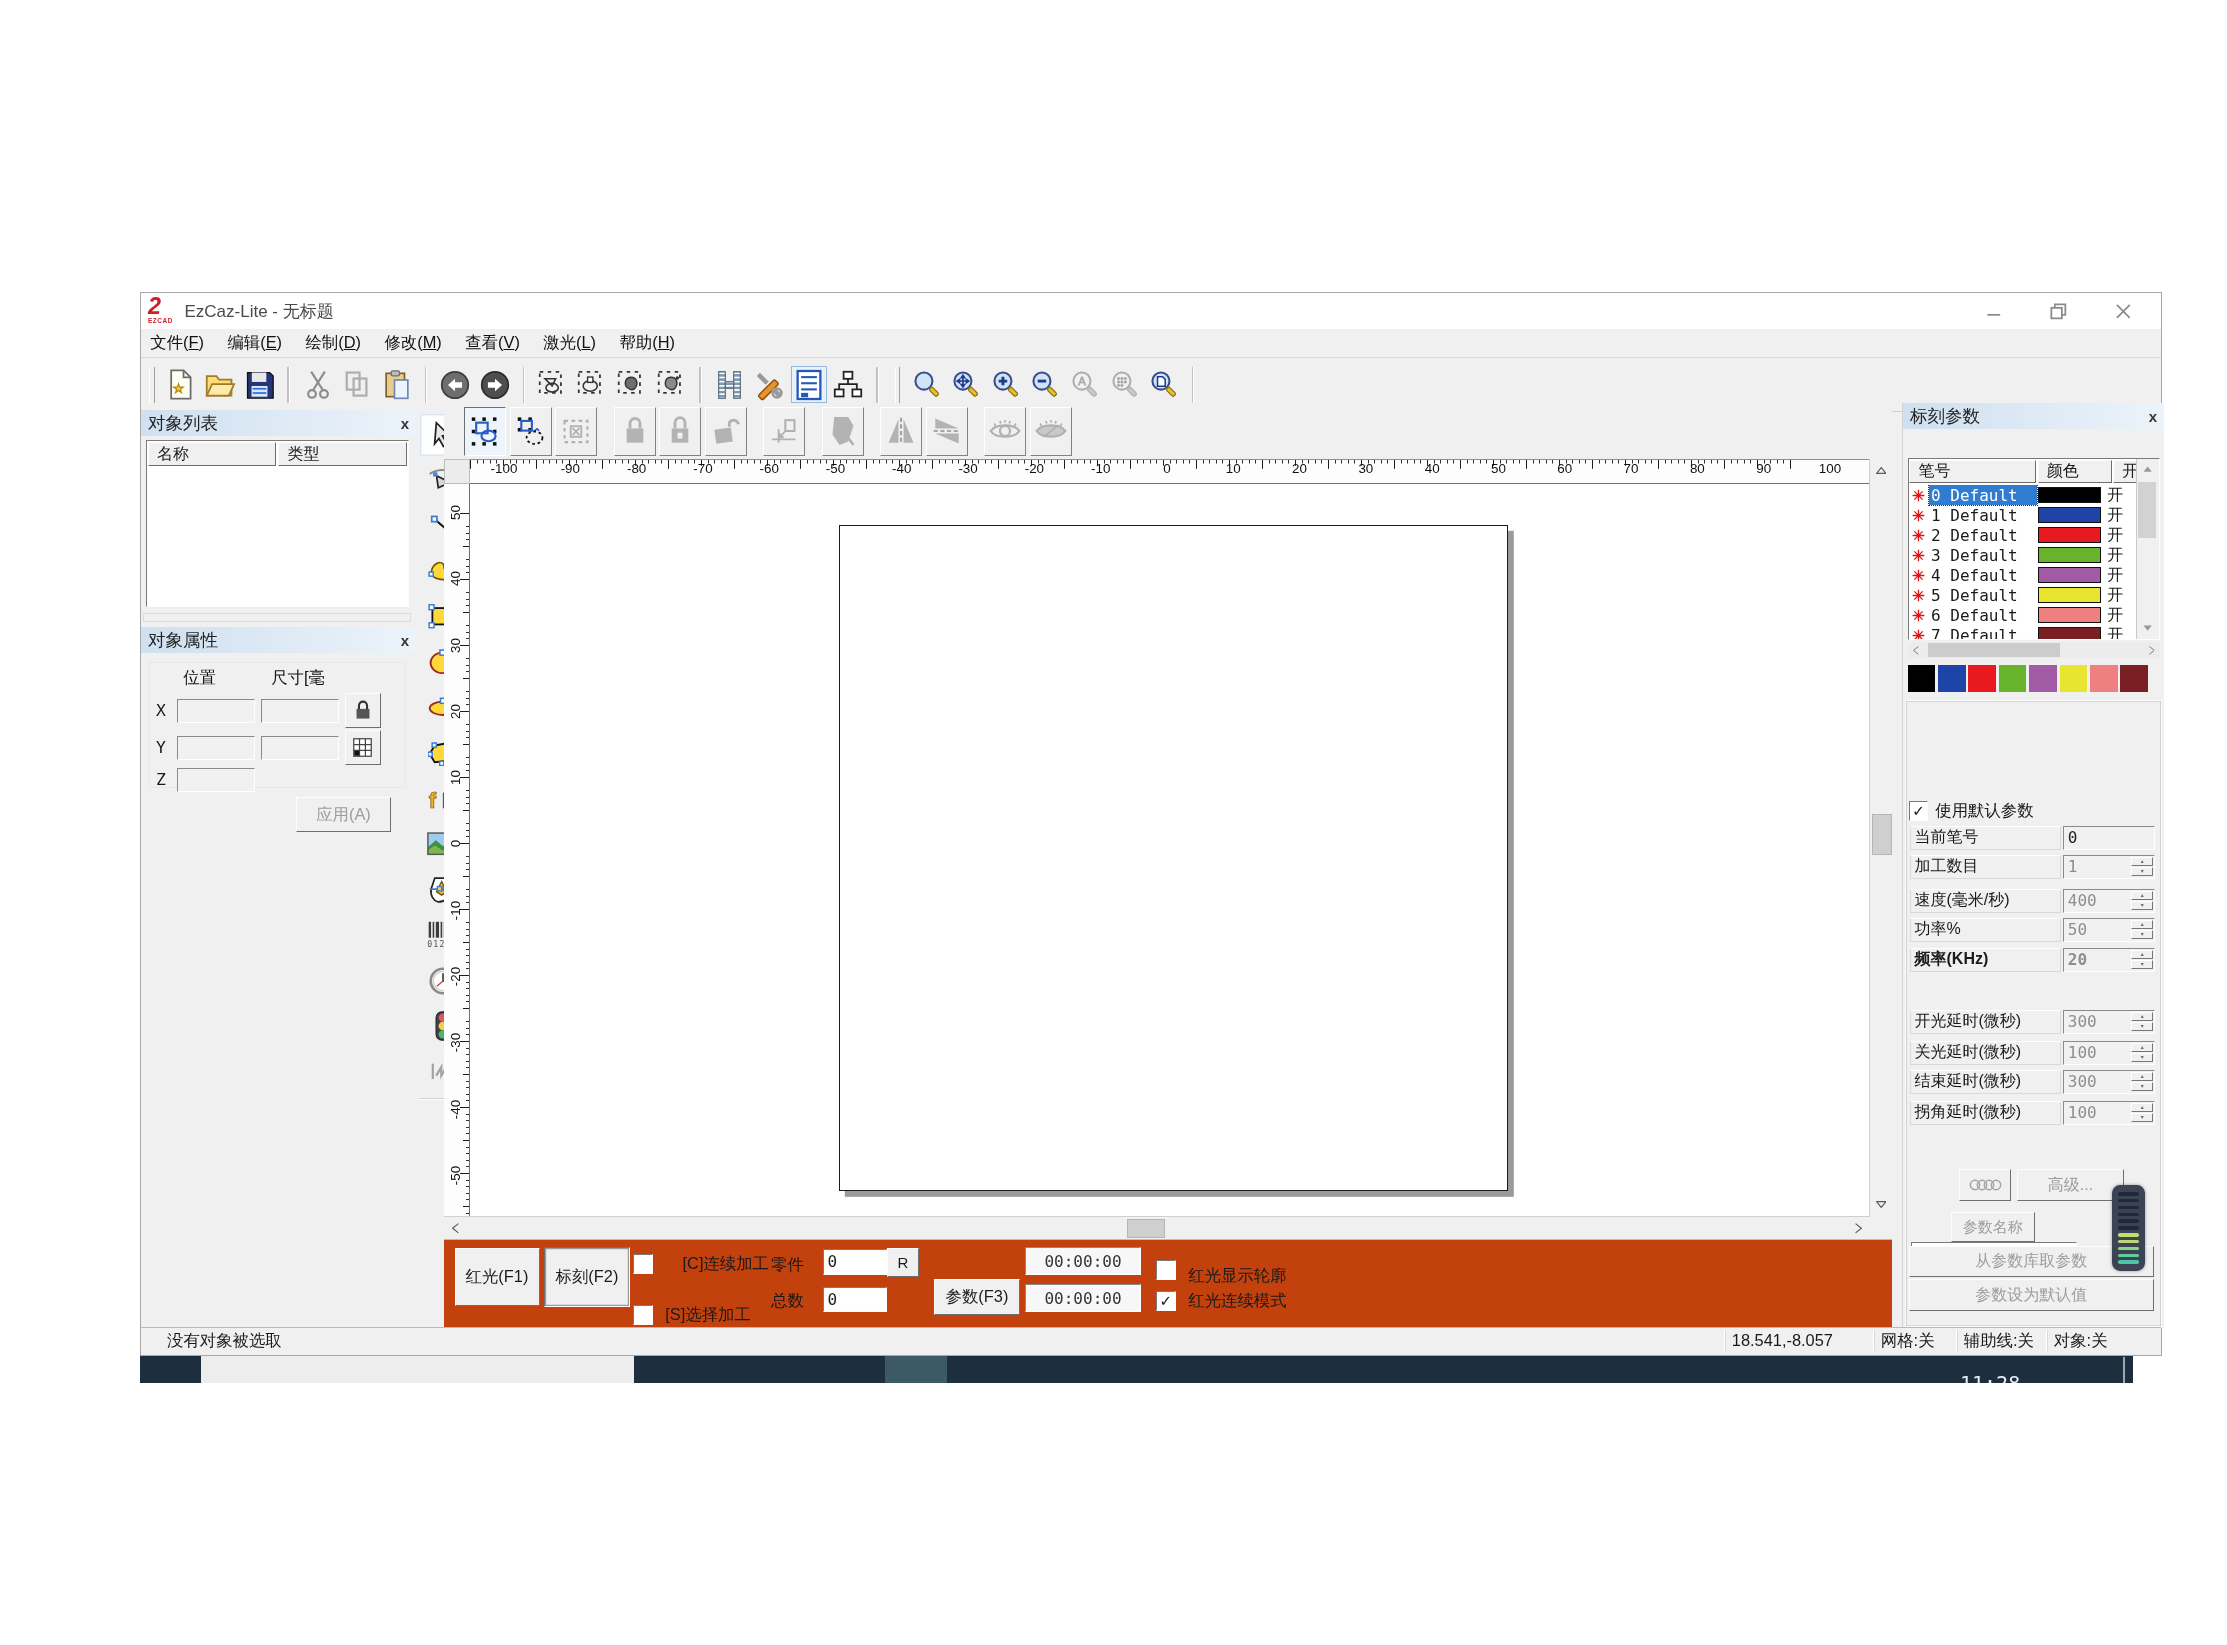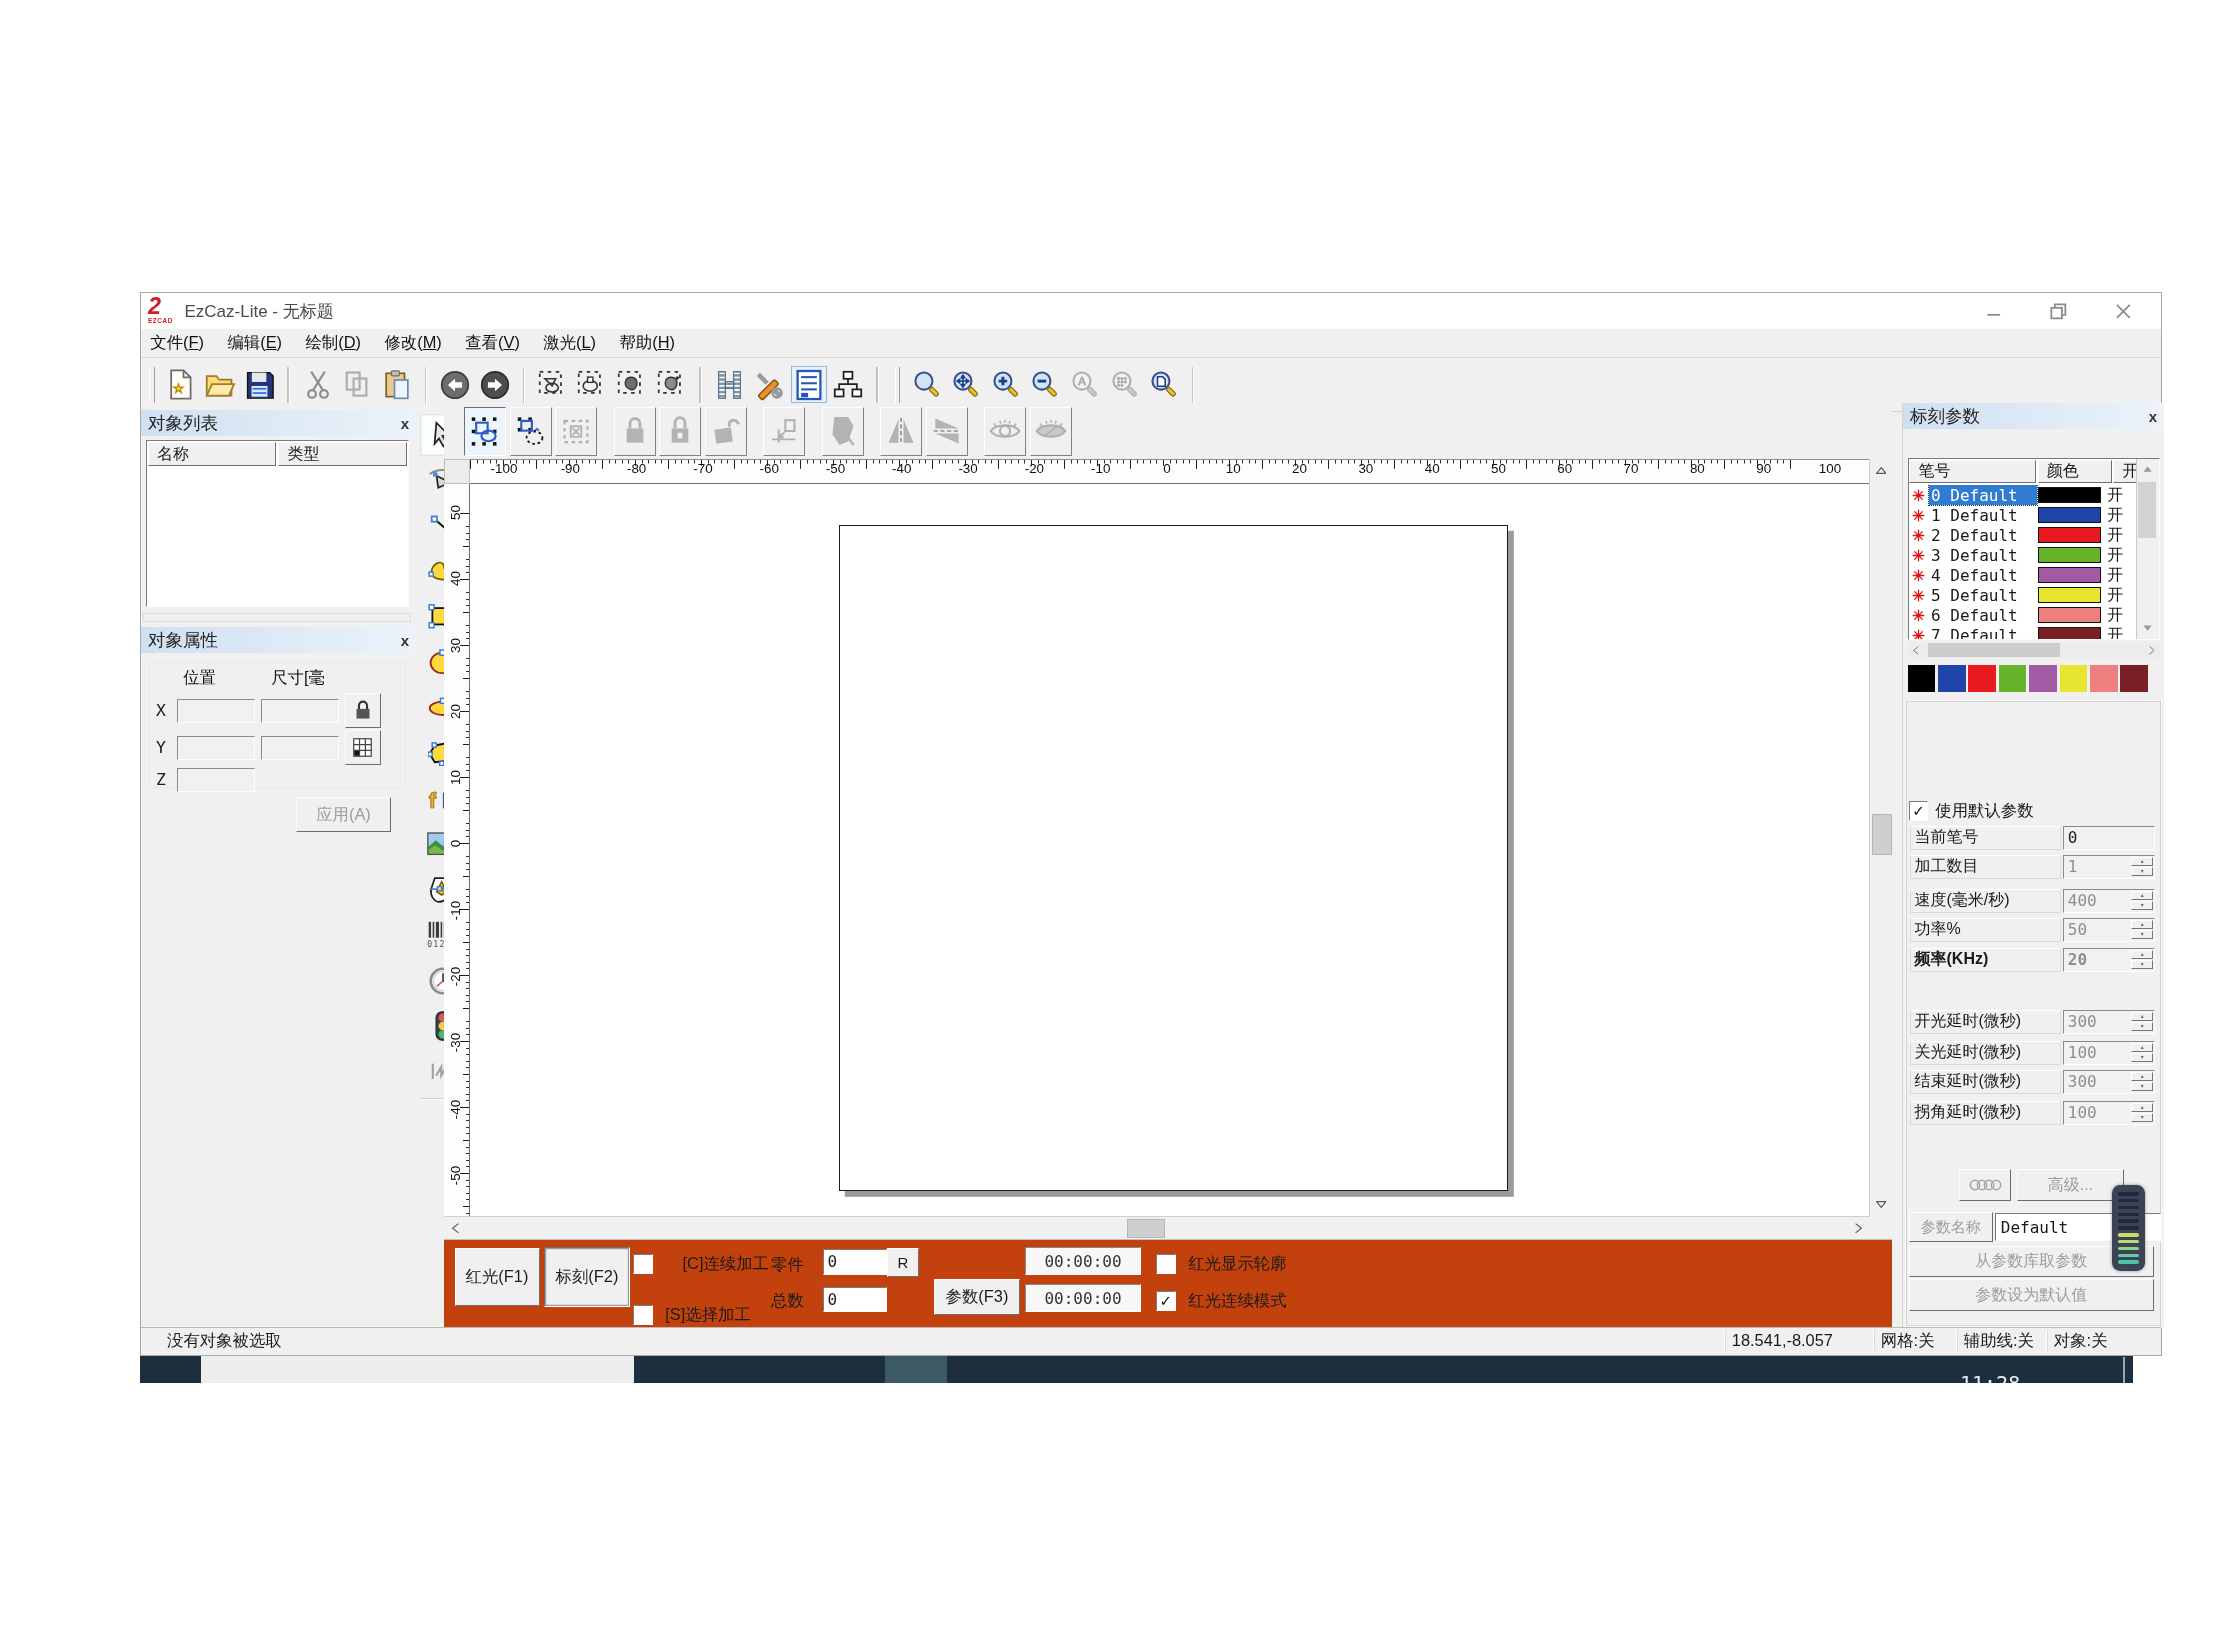--- a/index.html
+++ b/index.html
@@ -115,21 +115,21 @@
   .cbrow{position:absolute;left:5.8px;top:304px;display:flex;align-items:center;font-size:16.4px;}
   .cb{width:17.5px;height:17.5px;background:#fff;border:1.2px solid;border-color:#7a7a7a #fdfdfd #fdfdfd #7a7a7a;display:flex;align-items:center;justify-content:center;font-size:15px;color:#111;margin-right:7px;font-weight:bold;}
   .prow{position:absolute;left:7px;display:flex;align-items:center;height:26px;}
   .plabel{width:151px;height:23.4px;background:#f0f0f0;border:0.6px solid #d9d9d9;border-top-color:#fff;font-size:16px;display:flex;align-items:center;padding-left:3.5px;box-sizing:border-box;white-space:nowrap;overflow:hidden;}
   .pfield{width:92px;height:23.4px;margin-left:2.3px;position:relative;background:#f1f1f1;border:1.2px solid;border-color:#8a8a8a #ffffff #ffffff #8a8a8a;box-sizing:border-box;display:flex;align-items:center;}
   .pval{font-size:16px;color:#8e8e8e;padding-left:3.5px;font-family:"DejaVu Sans Mono",monospace;}
   .pval.dark{color:#222;}
   .spin{position:absolute;right:1.2px;top:0.6px;width:22px;height:18.7px;display:flex;flex-direction:column;gap:1.2px;}
   .spin i{flex:1;background:#f0f0f0;border:0.6px solid;border-color:#fff #777 #777 #fff;display:flex;align-items:center;justify-content:center;font-size:5.8px;color:#666;font-style:normal;}
   .rp-btn{position:absolute;font-size:16px;}
-  .pname-row{position:absolute;left:5.8px;display:flex;align-items:center;}
+  .pname-row{position:absolute;left:5.8px;display:flex;align-items:center;flex-direction:column;}
   .overlaywidget{position:absolute;border-radius:8.2px;background:#3c4354;box-shadow:0 0 3.5px rgba(0,0,0,.4);overflow:hidden;}
   .ow-stripes{position:absolute;left:5.8px;right:5.8px;top:7px;bottom:7px;display:flex;flex-direction:column;justify-content:space-between;}
   .ow-stripes i{height:3.5px;border-radius:1.8px;}
   
   #bottombar{position:absolute;left:303px;top:946px;width:1448px;height:89px;background:#c2410c;border-top:1.2px solid #bdbdbd;}
   .bb-label{font-size:16.4px;white-space:nowrap;}
   .timebox{position:absolute;width:114px;height:26px;background:#f7f7f7;border:1.2px solid;border-color:#8a8a8a #ffffff #ffffff #8a8a8a;display:flex;align-items:center;justify-content:center;font-size:16px;color:#333;font-family:"DejaVu Sans Mono",monospace;}
   .cbx{position:absolute;display:flex;align-items:center;font-size:16.4px;white-space:nowrap;}
   
   #statusbar{position:absolute;left:0;bottom:1.2px;width:100%;height:26px;background:#f0f0f0;border-top:1.2px solid #b9b9b9;font-size:16.4px;}
@@ -1126,21 +1126,21 @@
       <div class="bb-label" style="position:absolute;left:327px;top:50px;">总数</div>
       <div class="sunken" style="position:absolute;left:379px;top:47px;width:58px;height:23.4px;font-size:16px;display:flex;align-items:center;padding-left:3.5px;font-family:'DejaVu Sans Mono',monospace;">0</div>
 
       <div class="btn" style="position:absolute;left:490px;top:39px;width:84px;height:34px;">参数(F3)</div>
 
       <div class="timebox" style="left:581px;top:7px;">00:00:00</div>
       <div class="timebox" style="left:581px;top:44px;">00:00:00</div>
 
       <div class="cbx" style="left:712px;top:13px;">
         <span class="cb"></span>
-        <span style="margin-left:5.8px;">红光显示轮廓</span>
+        <span style="margin-left:5.8px;margin-top:12px;">红光显示轮廓</span>
       </div>
       <div class="cbx" style="left:712px;top:50px;">
         <span class="cb">✓</span>
         <span style="margin-left:5.8px;">红光连续模式</span>
       </div>
     </div>
 
     <div id="statusbar">
       <div style="position:absolute;left:26px;top:2.3px;">没有对象被选取</div>
       <div class="scell" style="left:1584px;width:123px;">18.541,-8.057</div>

